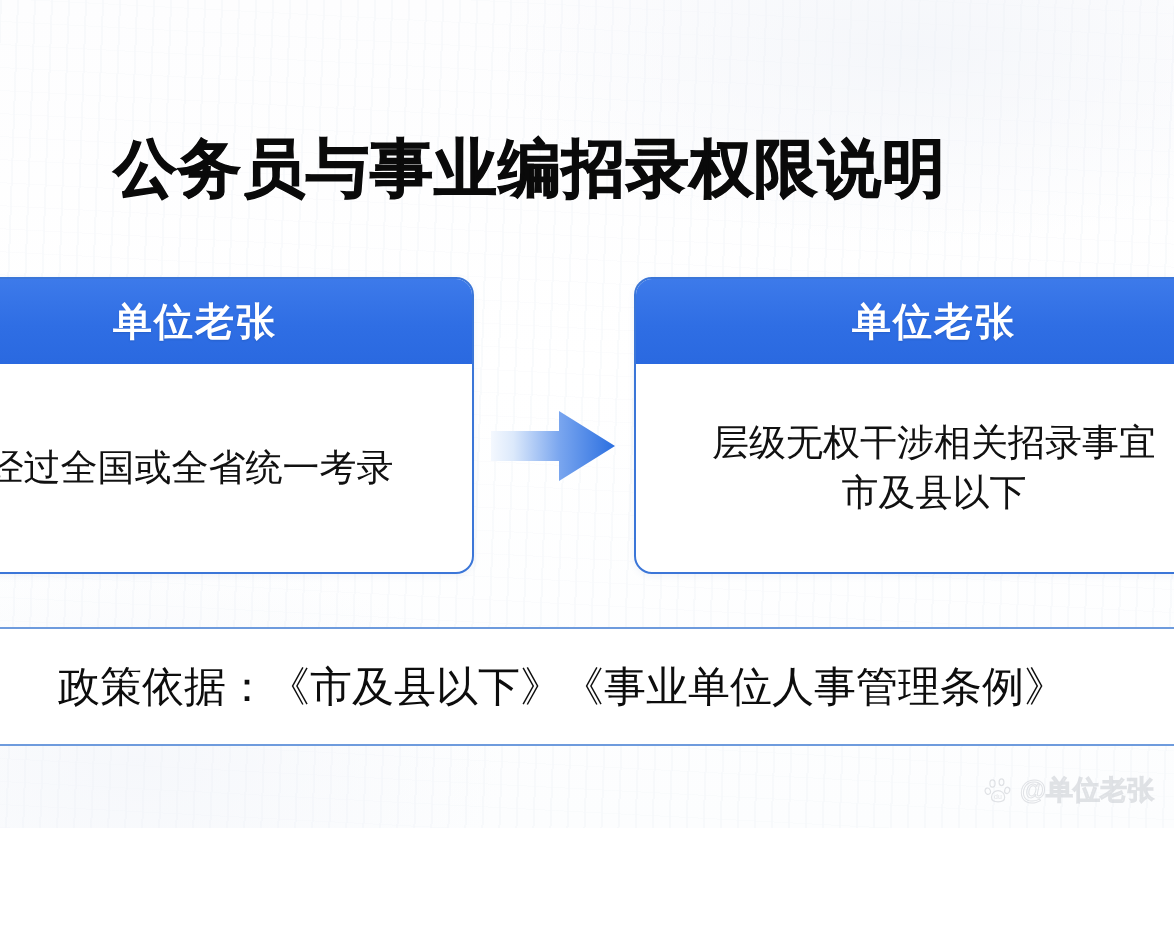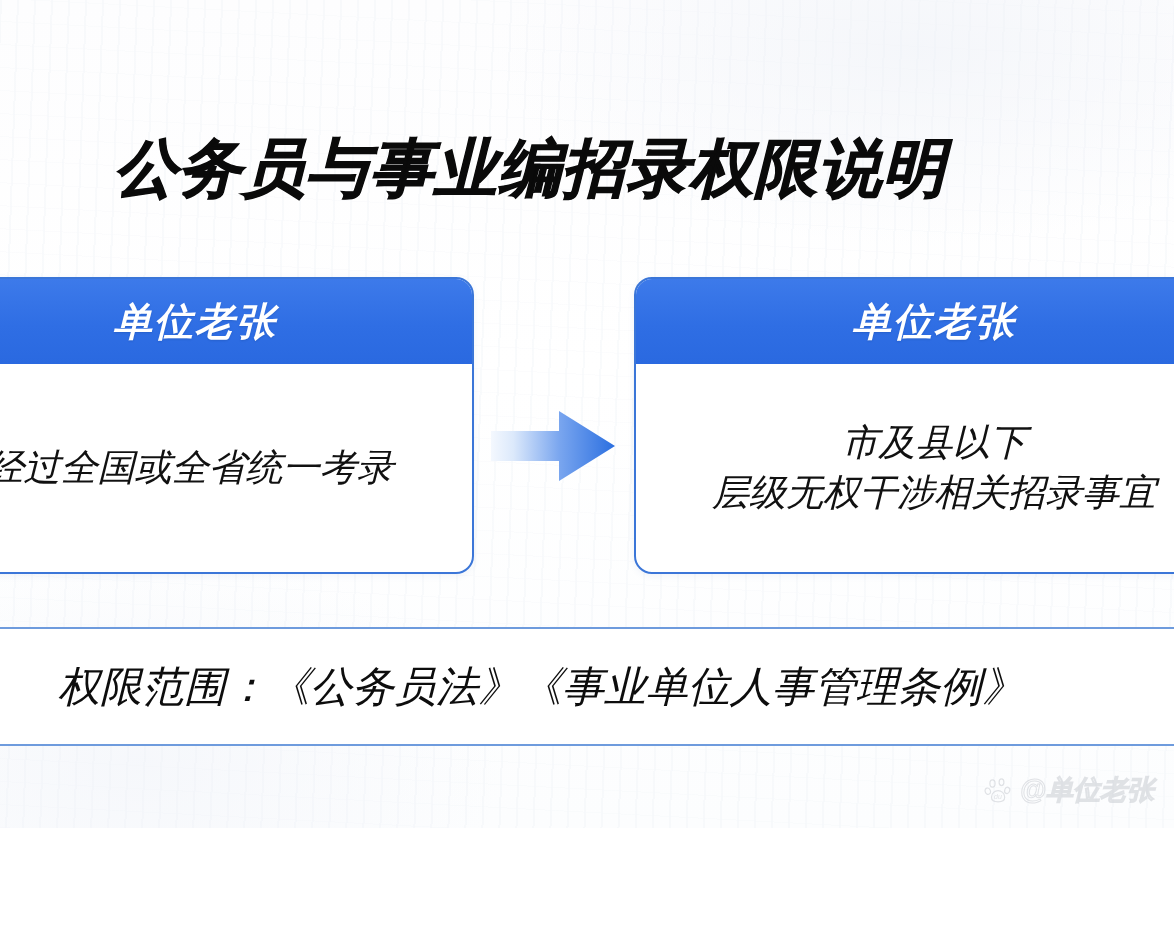--- a/index.html
+++ b/index.html
@@ -18,21 +18,20 @@
 
   #slide {
     position: relative;
     width: 1174px;
     height: 828px;
     background:
       radial-gradient(ellipse 600px 280px at 78% 6%, rgba(244,246,250,0.95) 0%, rgba(255,255,255,0) 70%),
       radial-gradient(ellipse 500px 300px at 12% 92%, rgba(245,247,251,0.9) 0%, rgba(255,255,255,0) 72%),
       linear-gradient(180deg, #fdfdfe 0%, #ffffff 45%, #fcfdfe 100%);
     overflow: hidden;
-    font-style: italic;
   }
 
   
   #slide::before {
     content: "";
     position: absolute;
     inset: 0;
     background-image:
       repeating-linear-gradient(92deg, rgba(236,240,246,0.55) 0px, rgba(236,240,246,0.55) 2px, rgba(255,255,255,0) 2px, rgba(255,255,255,0) 17px),
       repeating-linear-gradient(3deg, rgba(240,243,248,0.4) 0px, rgba(240,243,248,0.4) 1px, rgba(255,255,255,0) 1px, rgba(255,255,255,0) 23px);
@@ -204,28 +203,28 @@
       <path d="M0,27 L68,27 L68,7 L124,42 L68,77 L68,57 L0,57 Z" fill="url(#arrowGrad)"></path>
     </svg>
   </div>
 
   <div class="card card-right">
     <div class="card-header">
       <span class="card-header-text">单位老张</span>
     </div>
     <div class="card-body">
       <div class="card-body-text">
+        <div>层级无权干涉相关招录事宜</div>
         <div>市及县以下</div>
-        <div>层级无权干涉相关招录事宜</div>
       </div>
     </div>
   </div>
 
   <div class="policy-bar">
-    <div class="policy-text">权限范围：《公务员法》《事业单位人事管理条例》</div>
+    <div class="policy-text">政策依据：《市及县以下》《事业单位人事管理条例》</div>
   </div>
 
   <div class="watermark">
     <span class="wm-logo">
       <svg viewBox="0 0 30 30" xmlns="http://www.w3.org/2000/svg" aria-hidden="true">
         <g fill="none" stroke="#c9ccd2" stroke-width="1.2">
           <ellipse cx="8.5" cy="8.5" rx="2.6" ry="3.6"></ellipse>
           <ellipse cx="17.5" cy="7.2" rx="2.4" ry="3.4"></ellipse>
           <ellipse cx="3.8" cy="16.2" rx="2.6" ry="3.2" transform="rotate(-18 3.8 16.2)"></ellipse>
           <ellipse cx="23.2" cy="15.4" rx="2.5" ry="3.2" transform="rotate(18 23.2 15.4)"></ellipse>

